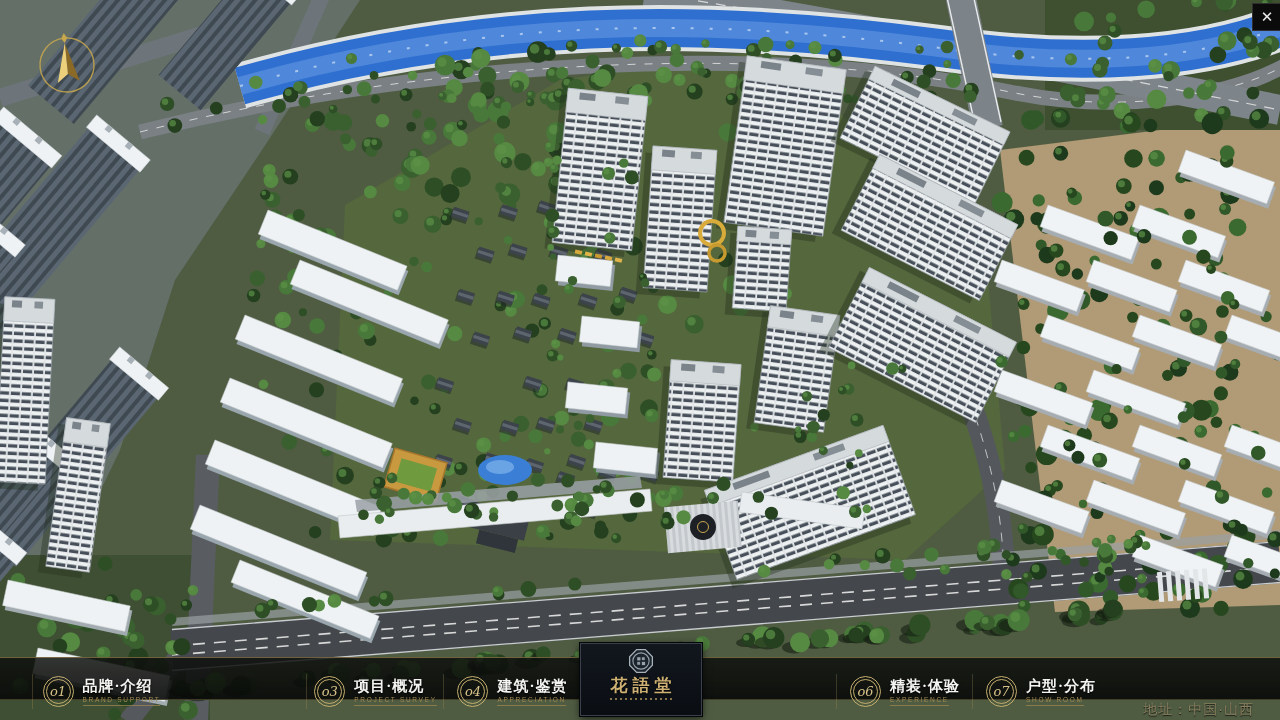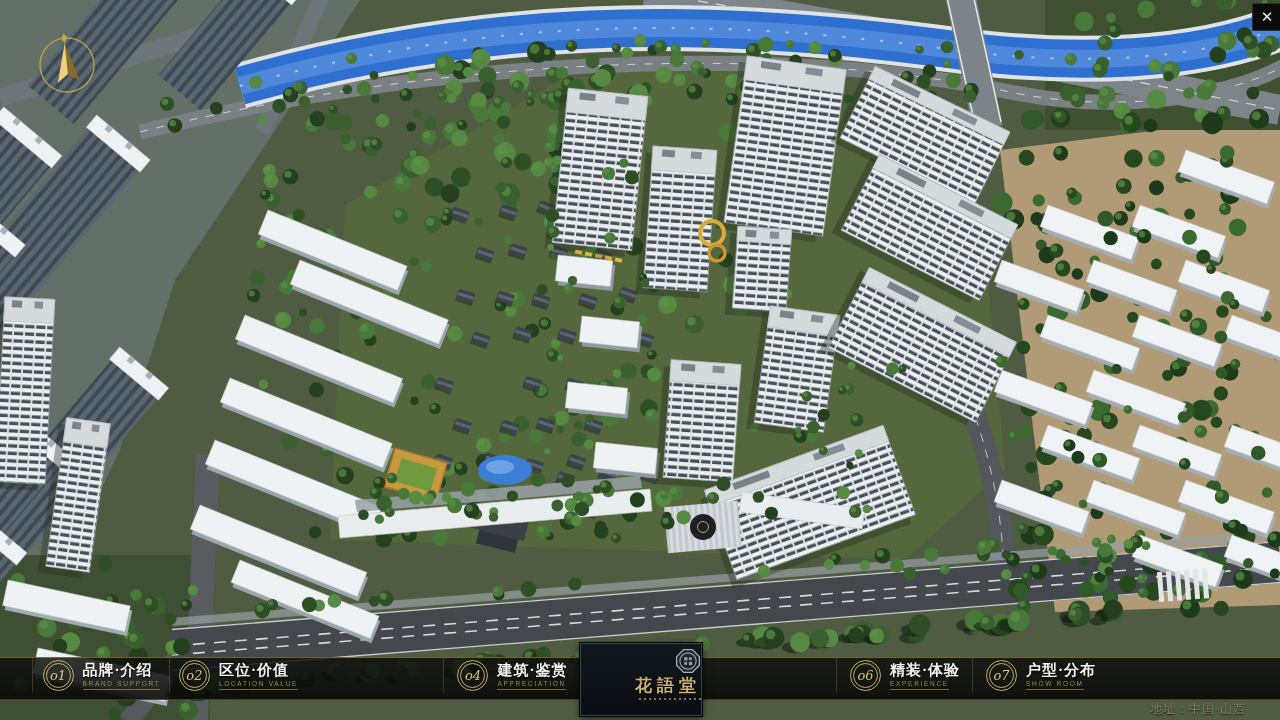--- a/index.html
+++ b/index.html
@@ -13,50 +13,50 @@
   
   .close-btn{position:absolute;right:-2px;top:3px;width:30px;height:28px;
     background:#0b0b0b;border:1px solid #303030;color:#ececec;font-size:15px;
     display:flex;align-items:center;justify-content:center;cursor:pointer;padding:0;}
 
   
   .navbar{position:absolute;left:0;top:657px;width:1280px;height:41px;
     background:linear-gradient(180deg,rgba(14,16,13,.84),rgba(7,8,7,.9));
     border-top:1px solid rgba(190,165,100,.55);
     border-bottom:1px solid rgba(150,128,78,.35);}
-  .navcell{position:absolute;top:0;height:35px;display:flex;align-items:center;
+  .navcell{position:absolute;top:16px;height:35px;display:flex;align-items:center;
     justify-content:center;gap:9px;border-left:1px solid rgba(176,152,92,.28);cursor:pointer;}
   .navcell.endcap{border-right:1px solid rgba(176,152,92,.28);}
   .c0{left:32px;width:137px}.c1{left:169px;width:137px}.c2{left:306px;width:137px}
   .c3{left:443px;width:137px}.c4{left:700px;width:136px}.c5{left:836px;width:136px}
   .c6{left:972px;width:136px}.c7{left:1108px;width:136px}
   .ncirc{width:29px;height:29px;border-radius:50%;border:1px solid var(--gold,#c4ae6e);
     display:flex;align-items:center;justify-content:center;flex:0 0 auto;}
   .ncirc .inner{width:23px;height:23px;border-radius:50%;border:1px solid var(--gold,#c4ae6e);
     display:flex;align-items:center;justify-content:center;
     font-family:"DejaVu Serif",serif;font-style:italic;font-size:13px;color:#d8c38a;}
   .ntxt{display:flex;flex-direction:column;align-items:flex-start;}
   .nzh{font-family:Liberation Serif, serif;font-size:15px;font-weight:bold;color:#f4f4f1;
     letter-spacing:1px;line-height:16px;text-shadow:0 1px 2px #000;white-space:nowrap;}
   .nen{font-size:6.5px;color:#a18a52;letter-spacing:1.7px;margin-top:2px;padding-bottom:2px;
     border-bottom:1px solid rgba(161,138,82,.7);text-transform:uppercase;white-space:nowrap;}
 
   
   .logo-panel{position:absolute;left:580px;top:643px;width:120px;height:71px;
     background:linear-gradient(180deg,#12171e,#0a0e13);
     border:1px solid #39404a;box-shadow:0 0 0 1px #04060a,0 2px 8px rgba(0,0,0,.7);
-    display:flex;flex-direction:column;align-items:flex-end;cursor:pointer;}
+    display:flex;flex-direction:column;align-items:center;cursor:pointer;}
   .logo-name{font-family:"DejaVu Serif",serif;font-size:17px;font-weight:bold;color:#cfb273;
     letter-spacing:5px;line-height:20px;margin-top:1px;text-indent:5px;
     text-shadow:0 1px 2px #000;}
   .logo-tagline{width:62px;height:2px;margin-top:3px;
     background:repeating-linear-gradient(90deg,rgba(176,150,90,.75) 0 2px,transparent 2px 5px);}
 
   
-  .address{position:absolute;right:34px;top:701px;font-size:12px;color:#8a8160;
+  .address{position:absolute;right:26px;top:701px;font-size:14px;color:#8a8160;
     letter-spacing:1px;text-shadow:0 1px 1px rgba(0,0,0,.8);white-space:nowrap;}
 </style>
 </head>
 <body>
 
 <div id="stage">
 
   <svg id="scene" viewBox="0 0 1280 720">
     <defs>
       <pattern id="pWin" width="11" height="7.5" patternUnits="userSpaceOnUse">
@@ -1738,27 +1738,27 @@
   <nav class="navbar">
     <div class="navcell c0">
       <div class="ncirc">
           <span class="inner">o1</span>
         </div>
       <div class="ntxt">
           <div class="nzh">品牌·介绍</div>
         <div class="nen">BRAND SUPPORT</div>
         </div>
     </div>
-    <div class="navcell c1">
+    <div class="navcell c2">
       <div class="ncirc">
-          <span class="inner">o2</span>
+          <span class="inner">o3</span>
         </div>
       <div class="ntxt">
-          <div class="nzh">区位·价值</div>
-        <div class="nen">LOCATION VALUE</div>
+          <div class="nzh">项目·概况</div>
+        <div class="nen">PROJECT SURVEY</div>
         </div>
     </div>
     <div class="navcell c3 endcap">
       <div class="ncirc">
           <span class="inner">o4</span>
         </div>
       <div class="ntxt">
           <div class="nzh">建筑·鉴赏</div>
         <div class="nen">APPRECIATION</div>
         </div>

